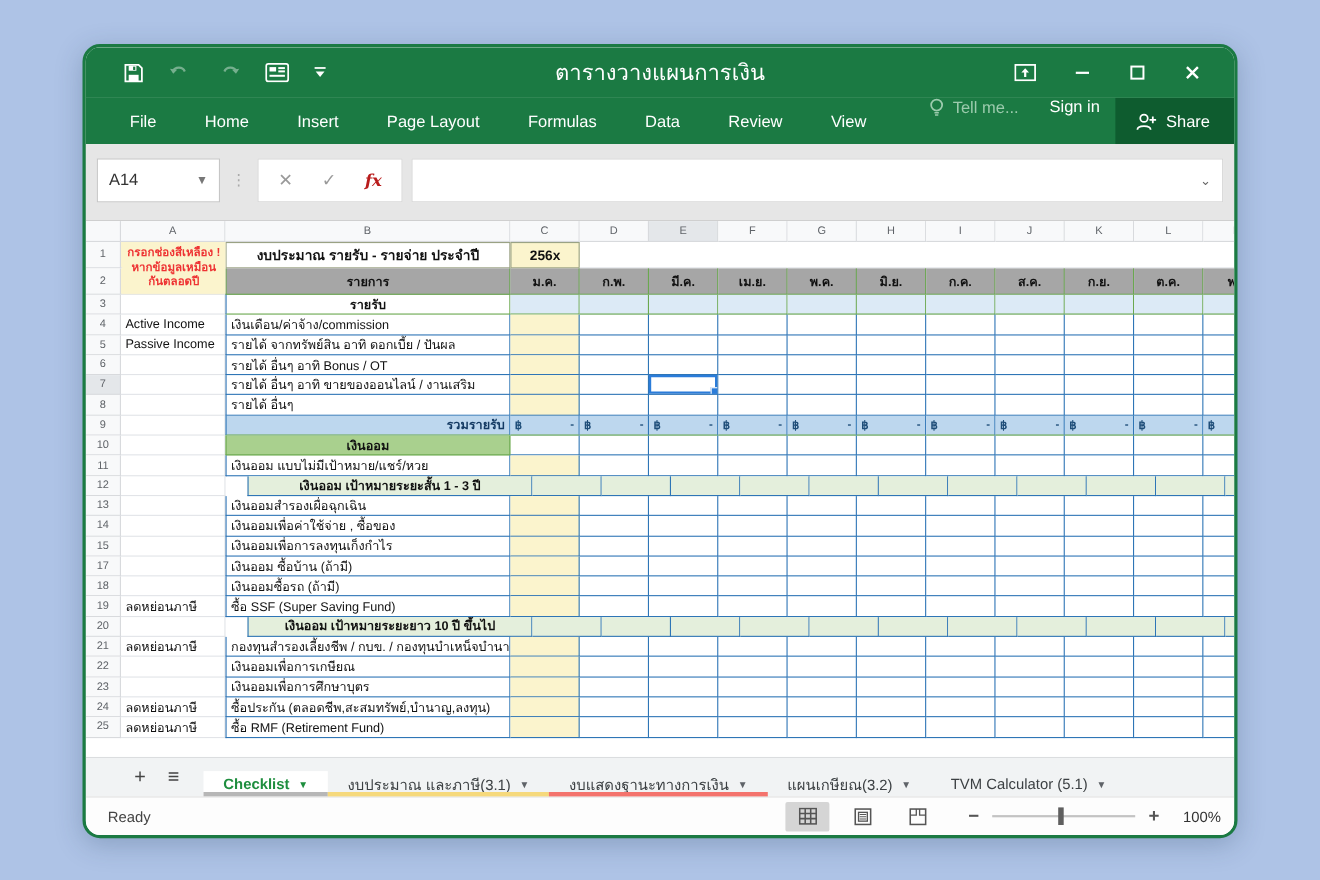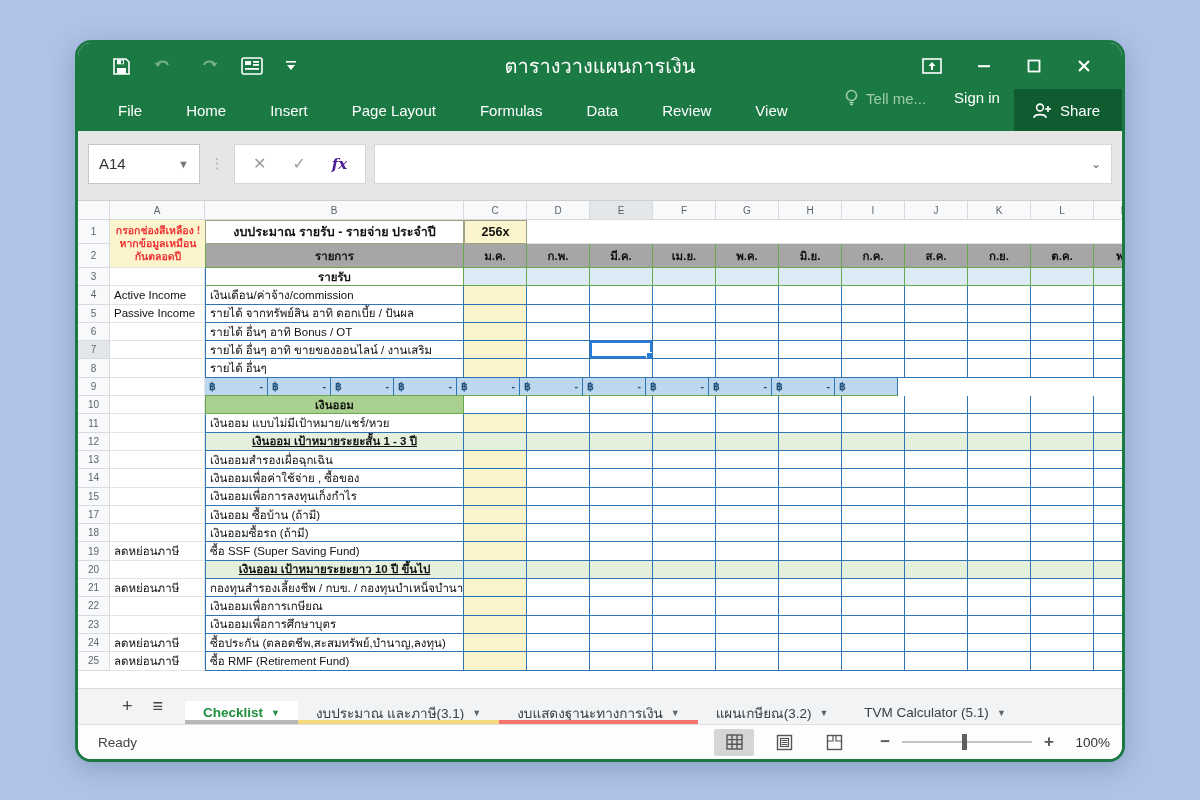--- a/index.html
+++ b/index.html
@@ -28,21 +28,21 @@
   .menu-right{margin-left:auto;display:flex;align-items:flex-start;}
   .tellme{display:flex;align-items:center;gap:7px;color:#9ccbad;font-size:15px;padding:0 14px;}
   .signin{font-size:15px;padding:0 14px;white-space:nowrap;}
   .share{background:var(--green-dark);height:42px;display:flex;align-items:center;gap:8px;font-size:15px;padding:0 22px 0 18px;}
   
   .fxzone{height:70px;background:#e6e6e6;flex:0 0 auto;display:flex;align-items:center;padding:0 10px 4px 10px;border-bottom:1px solid #cfcfcf;}
   .namebox{width:112px;height:40px;background:#fff;border:1px solid #c6c6c6;display:flex;align-items:center;padding:0 10px;font-size:15px;color:#333;}
   .namebox .nb-arrow{margin-left:auto;color:#777;font-size:11px;}
   .vdots{color:#aaa;font-size:14px;letter-spacing:0;margin:0 10px;line-height:9px;text-align:center;}
   .fxbtns{height:40px;background:#fff;border:1px solid #d6d6d6;display:flex;align-items:center;gap:26px;padding:0 18px;color:#9a9a9a;font-size:16px;}
-  .fxbtns .fx{font-style:italic;font-family:"DejaVu Serif",serif;color:#4c1d95;font-weight:bold;font-size:15px;}
+  .fxbtns .fx{font-style:italic;font-family:"DejaVu Serif",serif;color:#b91c1c;font-weight:bold;font-size:15px;}
   .fxinput{flex:1;height:40px;background:#fff;border:1px solid #d6d6d6;margin-left:8px;display:flex;align-items:center;justify-content:flex-end;padding:0 10px;color:#888;font-size:12px;}
   
   .sheetwrap{flex:1 1 auto;position:relative;overflow:hidden;background:#fff;}
   .sheet-row{display:flex;height:18.3px;}
   .sheet-row.tall{height:24px;}
   .sheet-row.header-row{height:19px;}
   .rh,.ch,.corner{flex:0 0 auto;background:var(--hdr-bg);border-right:1px solid var(--hdr-line);border-bottom:1px solid var(--hdr-line);
     display:flex;align-items:center;justify-content:center;font-size:10px;color:#5f6368;}
   .rh{width:32px;} .corner{width:32px;}
   .hl{background:#e4e7ea;}
@@ -62,21 +62,21 @@
   .b-months{background:var(--hdrgray);justify-content:center;font-weight:bold;border-right:1px solid var(--green-border);border-bottom:1px solid var(--green-border);border-left:1px solid var(--green-border);}
   .m-months{background:var(--hdrgray);justify-content:center;font-weight:bold;border-right:1px solid var(--green-border);border-bottom:1px solid var(--green-border);}
   .b-h3{justify-content:center;font-weight:bold;border-right:1px solid var(--green-border);border-bottom:1px solid var(--green-border);border-left:1px solid var(--blue-border);}
   .m-h3{background:var(--lightblue);border-right:1px solid var(--green-border);border-bottom:1px solid var(--green-border);}
   .b-item{border-right:1px solid var(--blue-border);border-bottom:1px solid var(--blue-border);border-left:1px solid var(--blue-border);}
   .m-item{border-right:1px solid var(--blue-border);border-bottom:1px solid var(--blue-border);}
   .m-yellow{background:var(--yellow);}
   .b-total{background:var(--rowblue);justify-content:flex-end;font-weight:bold;color:#143a63;border-right:1px solid var(--blue-border);border-bottom:1px solid var(--green-border);border-left:1px solid var(--blue-border);}
   .m-total{background:var(--rowblue);color:#1f4e79;font-weight:bold;font-size:10.5px;justify-content:space-between;border-right:1px solid var(--blue-border);border-bottom:1px solid var(--green-border);}
   .b-green{background:var(--rowgreen);justify-content:center;font-weight:bold;border-right:1px solid var(--green-border);border-bottom:1px solid var(--green-border);border-left:1px solid var(--green-border);}
-  .b-lg{background:var(--rowlg);justify-content:center;font-weight:bold;text-decoration:underline;border-right:1px solid var(--blue-border);border-bottom:1px solid var(--blue-border);border-left:1px solid var(--blue-border);}
+  .b-lg{background:var(--rowlg);justify-content:center;font-weight:bold;border-right:1px solid var(--blue-border);border-bottom:1px solid var(--blue-border);border-left:1px solid var(--blue-border);margin-left:20px;}
   .m-lg{background:var(--rowlg);border-right:1px solid var(--blue-border);border-bottom:1px solid var(--blue-border);}
   .selected{position:relative;box-shadow:inset 0 0 0 2px var(--sel-blue);z-index:2;}
   .selected::after{content:'';position:absolute;right:-2px;bottom:-2px;width:6px;height:6px;background:#2b7cd9;border:1px solid #fff;}
   
   .tabbar{height:36px;background:#f1f3f4;flex:0 0 auto;display:flex;align-items:stretch;border-top:1px solid #d9dbdd;}
   .tab-tools{display:flex;align-items:center;gap:20px;padding:0 22px 0 44px;color:#444;}
   .tab-tools .tt{font-size:18px;cursor:pointer;}
   .stab{display:flex;align-items:center;gap:8px;padding:0 18px;font-size:13.5px;color:#3c4043;position:relative;cursor:pointer;white-space:nowrap;}
   .stab .tab-arrow{font-size:9px;color:#5f6368;}
   .stab .strip{position:absolute;left:0;right:0;bottom:0;height:4px;}
@@ -359,20 +359,21 @@
           <div class="cell col-m m-item"></div>
           <div class="cell col-m m-item"></div>
           <div class="cell col-m m-item"></div>
           <div class="cell col-m m-item"></div>
           <div class="cell col-m m-item"></div>
           <div class="cell col-m m-item"></div>
         </div>
         <div class="sheet-row">
           <div class="rh">9</div>
           <div class="cell col-a"></div>
+          <div class="cell col-b b-total">รวมรายรับ</div>
           <div class="cell col-m m-total">
             <div>฿</div>
             <div>-</div>
           </div>
           <div class="cell col-m m-total">
             <div>฿</div>
             <div>-</div>
           </div>
           <div class="cell col-m m-total">
             <div>฿</div>

